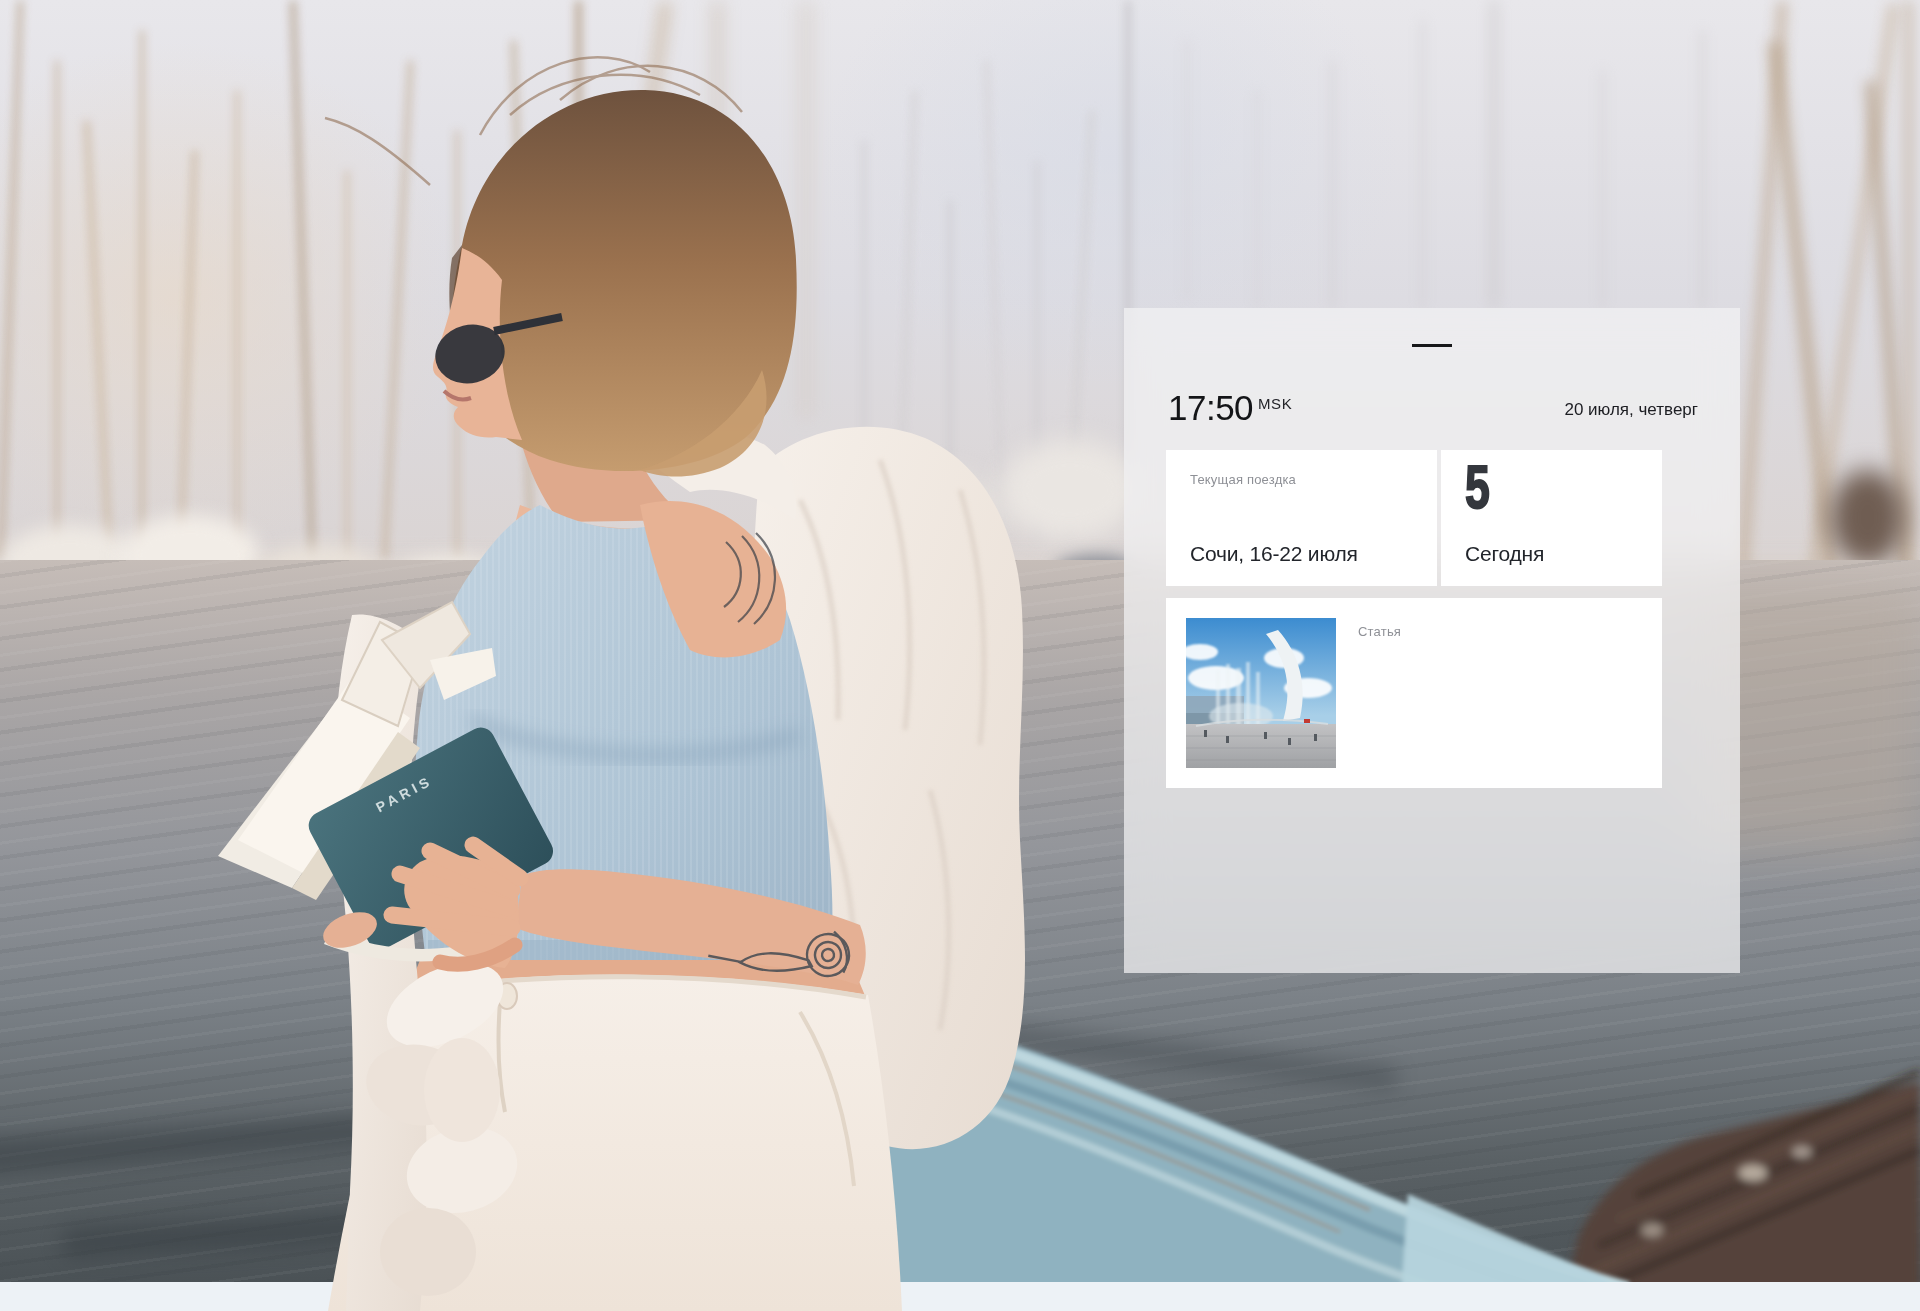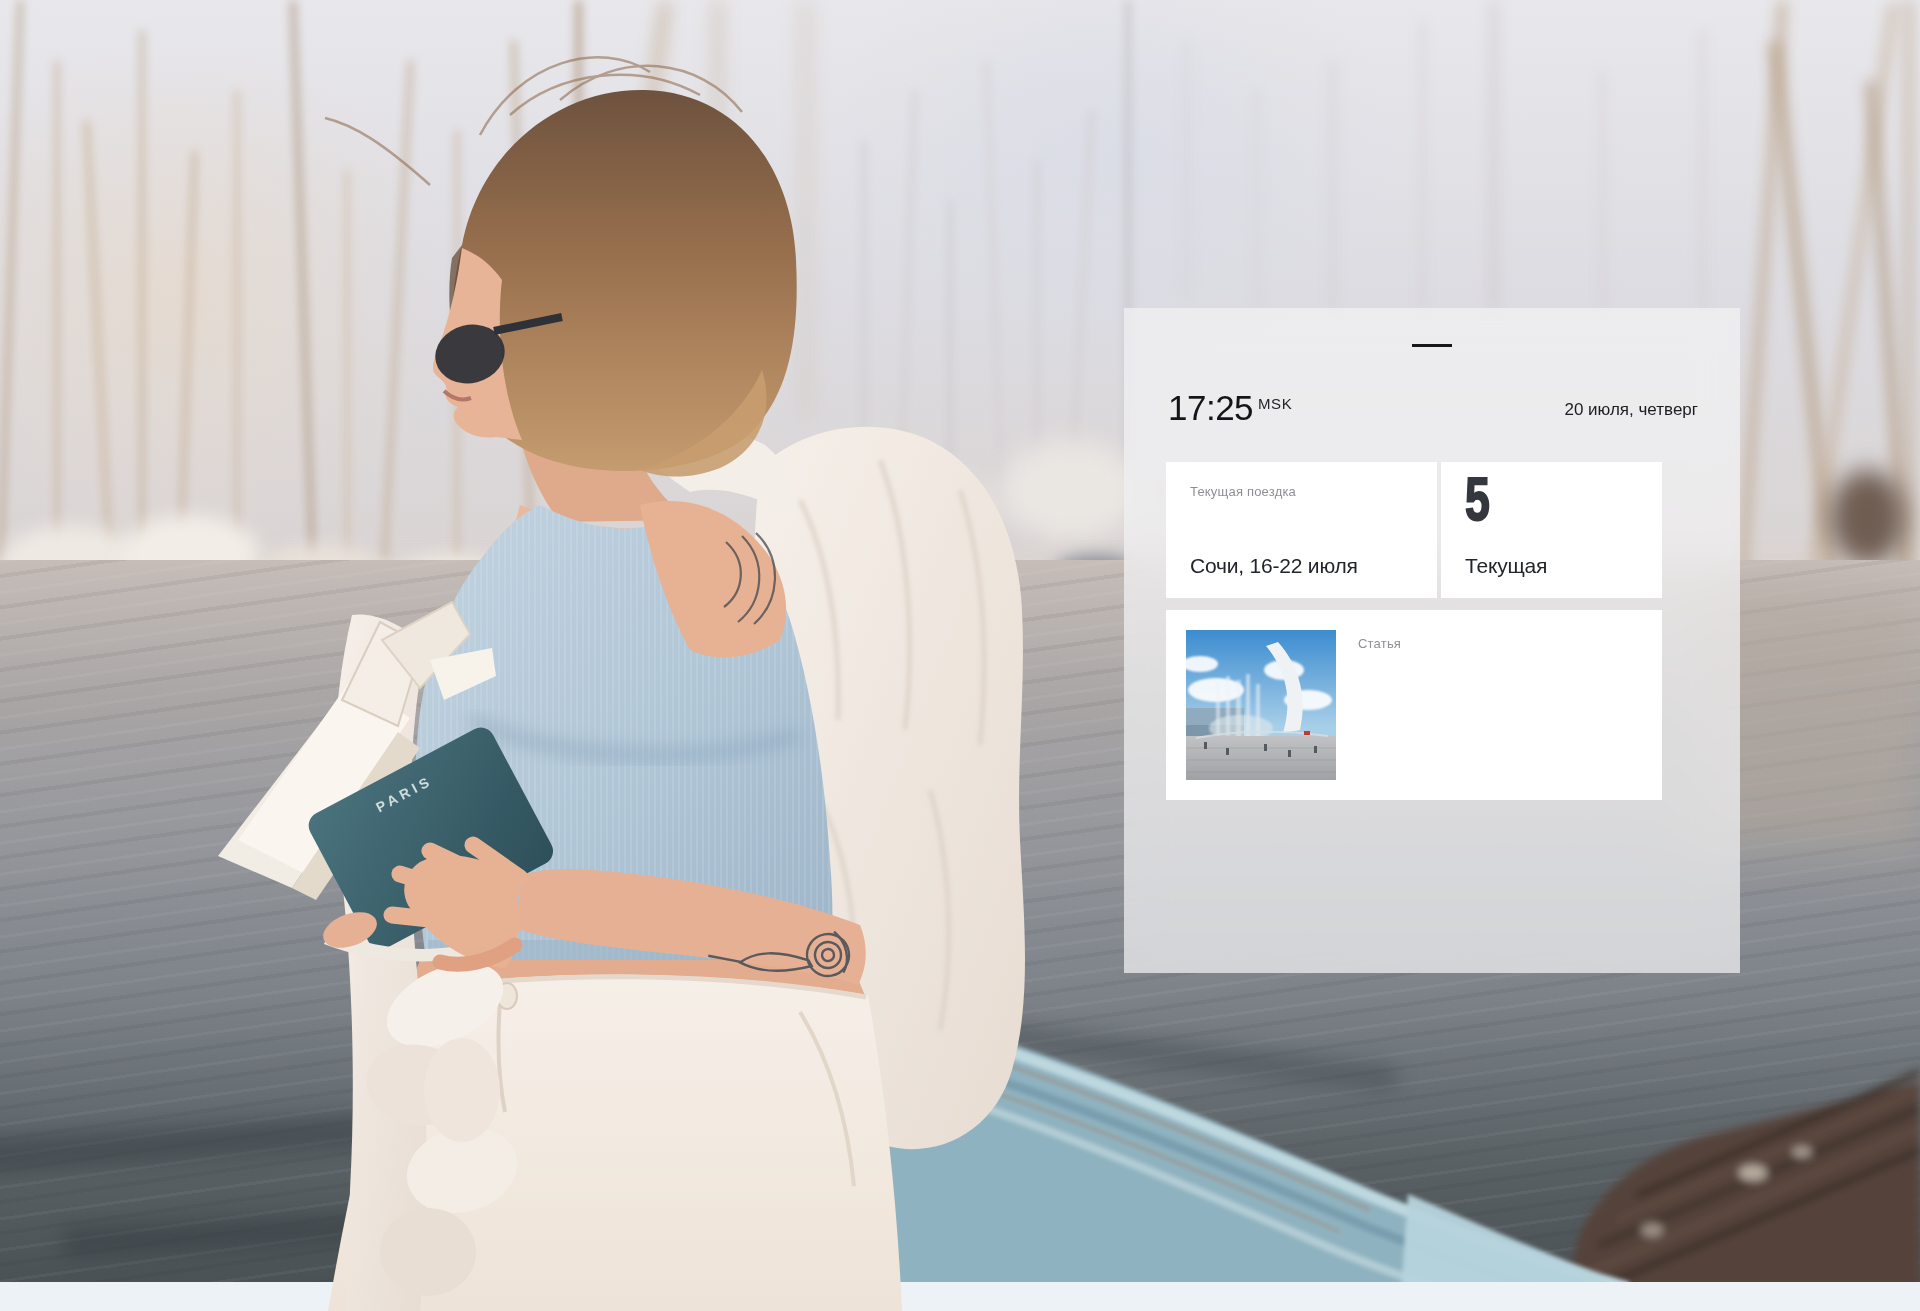--- a/index.html
+++ b/index.html
@@ -26,21 +26,21 @@
   #bottom-strip{left:0;top:1282px;width:1920px;height:29px;background:#edf2f6;}
   #photo-svg{left:0;top:0;width:1920px;height:1311px;}
   
   #panel{left:1124px;top:308px;width:616px;height:665px;
          background:rgba(243,242,244,.72);backdrop-filter:blur(20px) saturate(1.05);
          -webkit-backdrop-filter:blur(20px) saturate(1.05);}
   #handle{left:288px;top:36px;width:40px;height:3px;background:#17181a;}
   #time{left:44px;top:80px;font-size:35px;font-weight:500;letter-spacing:-.5px;color:#141518;}
   #tz{left:134px;top:87px;font-size:15px;font-weight:400;letter-spacing:.6px;color:#232429;}
   #date{right:42px;top:92px;font-size:17px;color:#1c1d22;}
-  #cards{left:42px;top:154px;width:496px;}
+  #cards{left:42px;top:142px;width:496px;}
   .row{display:flex;gap:4px;margin-bottom:12px;}
   .card{background:#fff;position:relative;box-sizing:border-box;}
   .card-label{font-size:13px;color:#8e9096;letter-spacing:.2px;}
   .card-value{font-size:21px;font-weight:400;color:#22252b;letter-spacing:-.2px;}
   #card-trip{width:271px;height:136px;padding:22px 24px;}
   #card-news{flex:1;height:136px;padding:6px 24px 20px;}
   .big-num{font-weight:700;color:#34373d;transform:scaleX(.72);transform-origin:left bottom;
            display:inline-block;letter-spacing:-2px;-webkit-text-stroke:2px #34373d;line-height:1;}
   #card-weather{width:534px;height:137px;padding:16px 28px 18px 24px;}
   #card-article{width:534px;height:190px;padding:20px;display:flex;gap:22px;}
@@ -283,33 +283,33 @@
         <path d="M-86 -8 L-118 -20"></path>
         <path d="M10 -22 C20 -10 22 8 12 20"></path>
       </g>
     </g>
   </svg>
 
   <div class="abs" id="bottom-strip" style="opacity:0"></div>
 
   <div class="abs" id="panel">
     <div class="abs" id="handle"></div>
-    <div class="abs" id="time">17:25</div>
+    <div class="abs" id="time">17:50</div>
     <div class="abs" id="tz">MSK</div>
     <div class="abs" id="date">20 июля, четверг</div>
 
     <div class="abs" id="cards">
       <div class="row">
         <div class="card" id="card-trip">
           <div class="card-label">Текущая поездка</div>
           <div class="card-value bottom-left">Сочи, 16-22 июля</div>
         </div>
         <div class="card" id="card-news">
           <div class="big-num" style="font-size:62px">5</div>
-          <div class="card-value bottom-left">Текущая</div>
+          <div class="card-value bottom-left">Сегодня</div>
         </div>
       </div>
       <div class="row" style="margin-bottom:8px">
         <div class="card" id="card-article">
           <svg id="article-thumb" viewBox="0 0 150 150">
             <defs>
               <linearGradient id="gSkyT" x1="0" y1="0" x2="0" y2="1">
                 <stop offset="0" stop-color="#3c8cd0"></stop>
                   <stop offset=".65" stop-color="#a8cfe8"></stop>
               </linearGradient>

